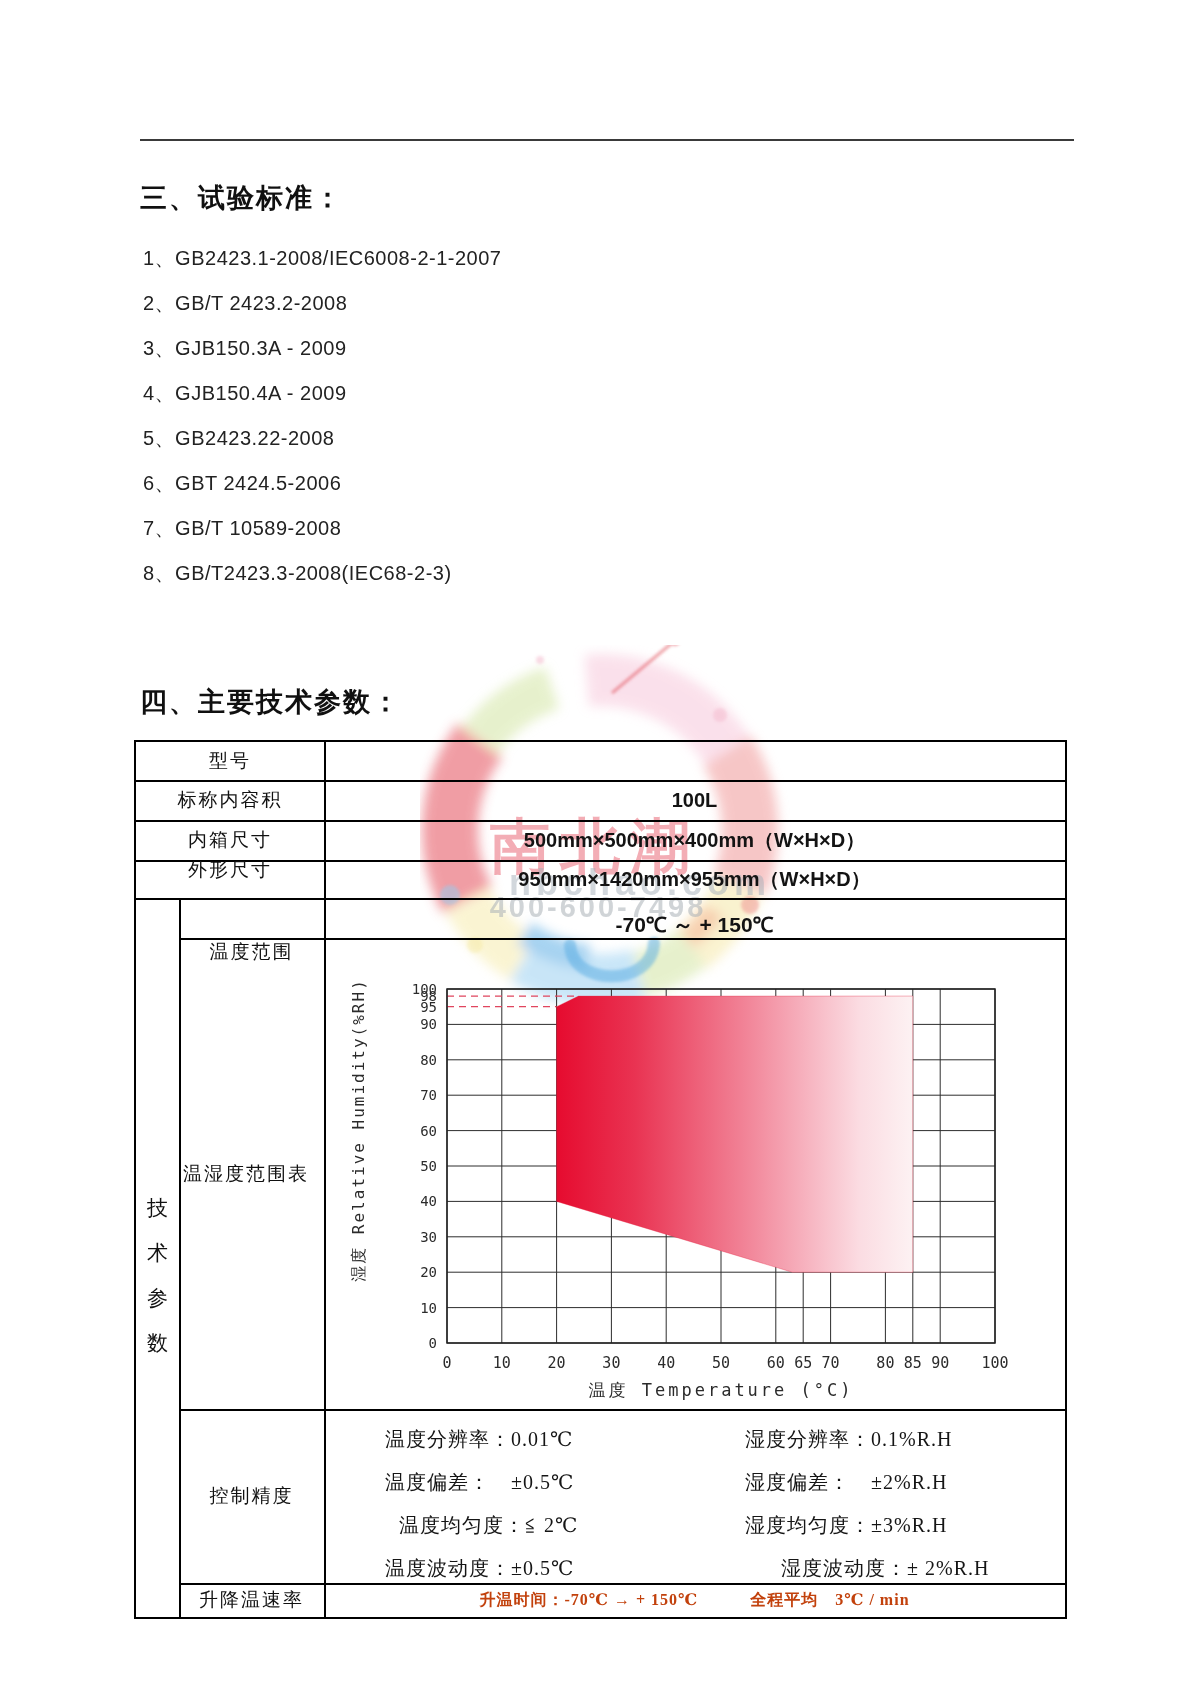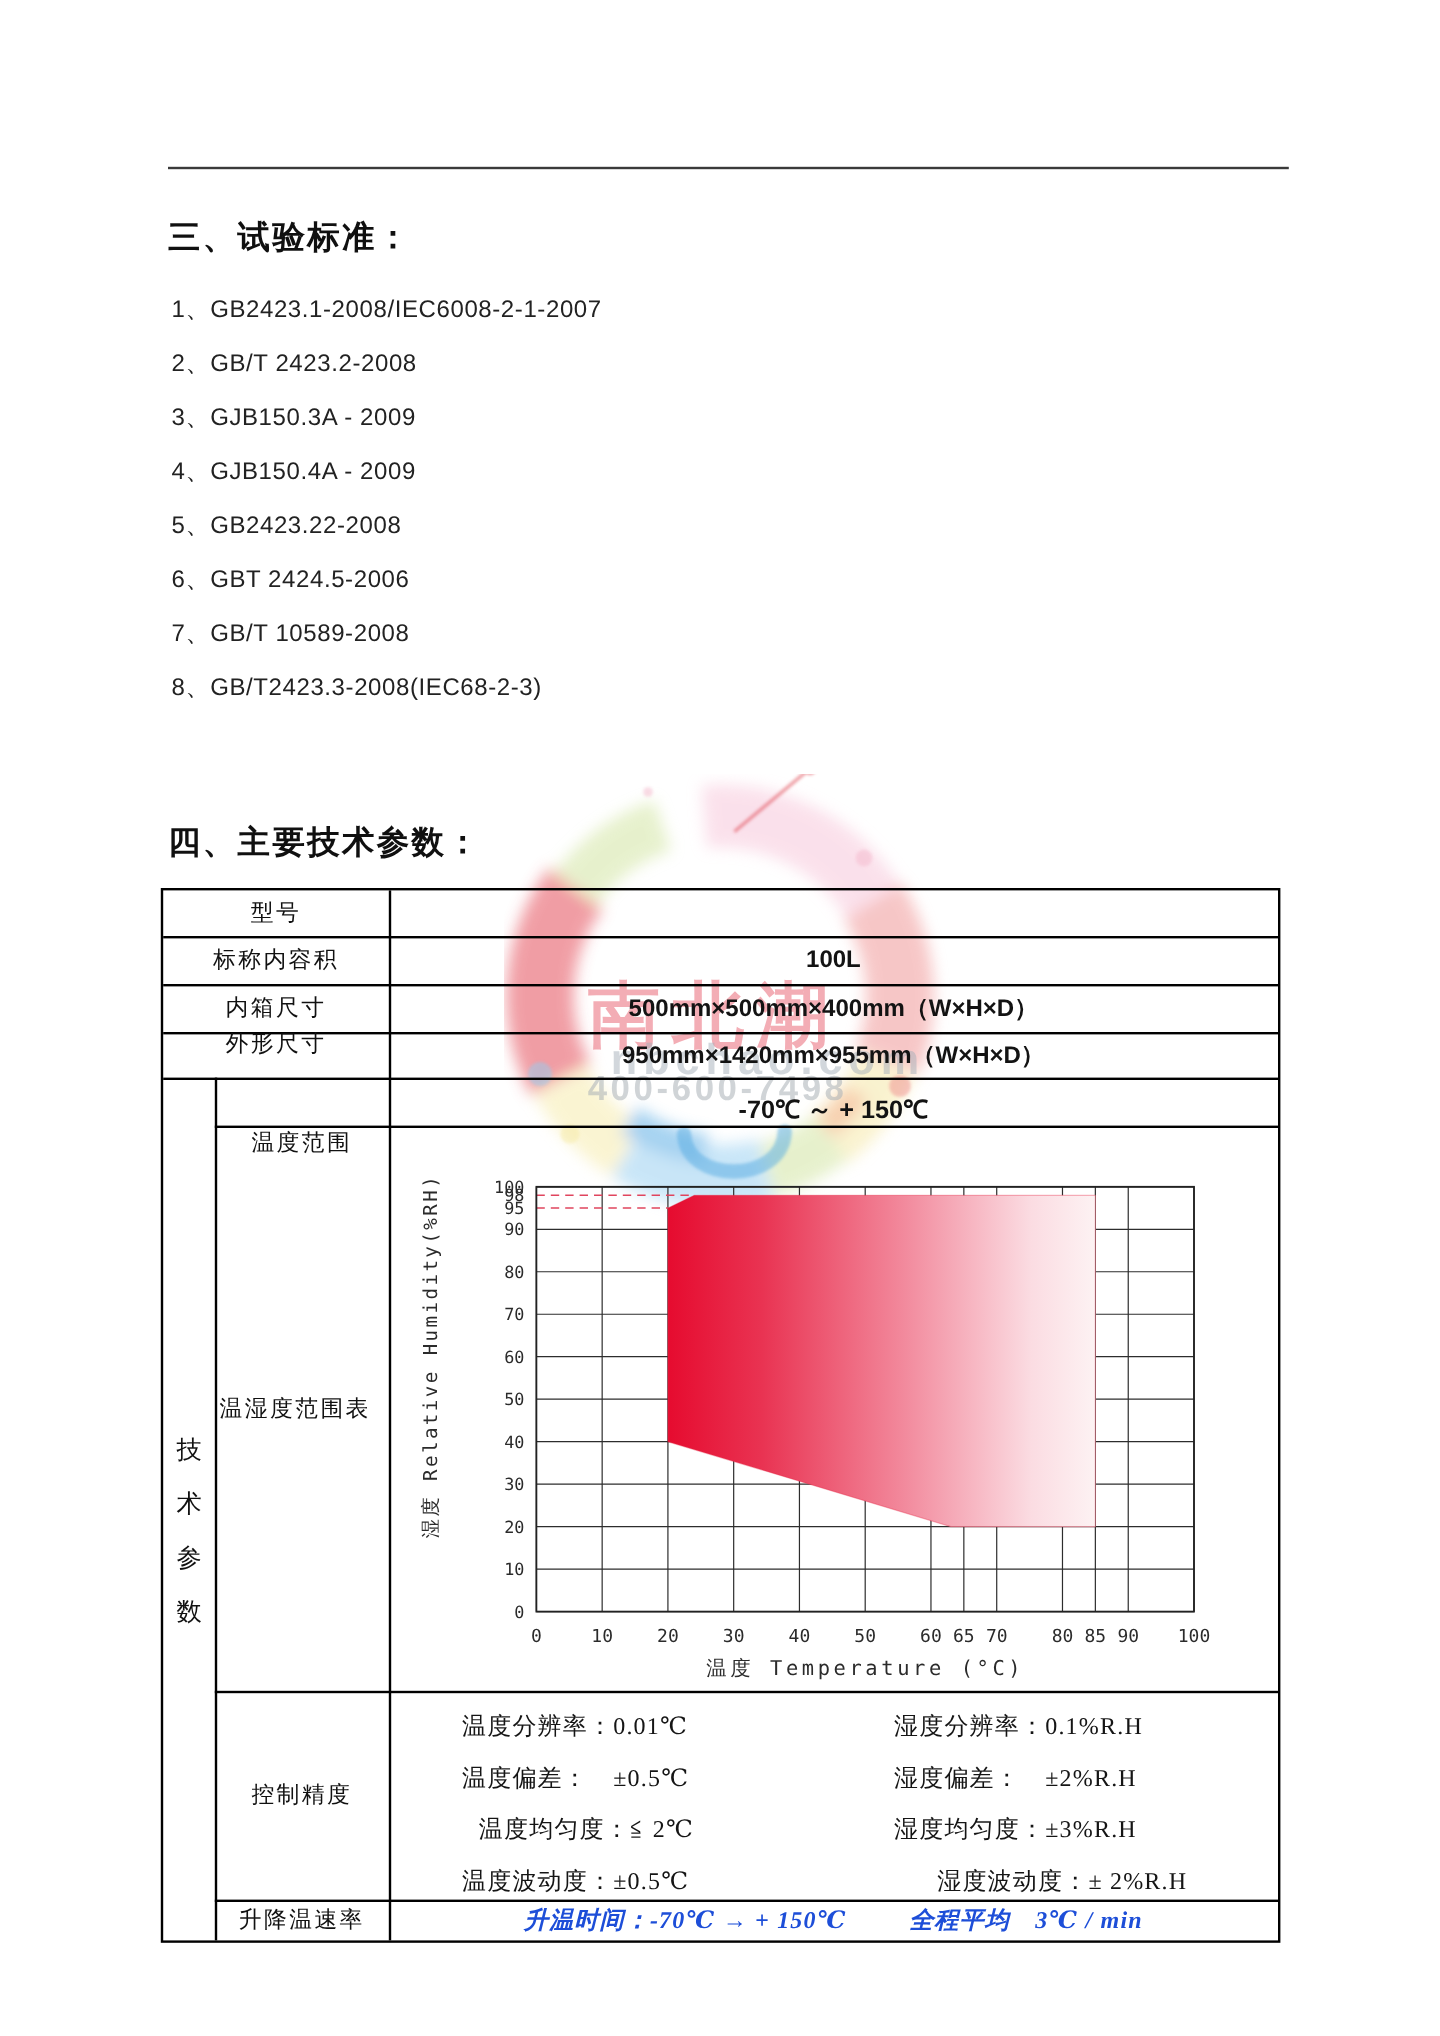--- a/index.html
+++ b/index.html
@@ -18,21 +18,21 @@
   .hline{position:absolute;height:2px;background:#000;}
   .vline{position:absolute;width:2px;background:#000;}
   .cell{position:absolute;display:flex;align-items:center;justify-content:center;box-sizing:border-box;}
   .lbl{font-family:"Liberation Serif","DejaVu Serif",serif;font-size:19px;letter-spacing:2px;color:#111;}
   .val{font-size:20px;font-weight:600;color:#131313;}
   .tech-col{flex-direction:column;transform:translateY(18px);gap:17px;}
   .tech-col span{font-family:"Liberation Serif","DejaVu Serif",serif;font-size:21px;color:#111;}
   .prec-line{position:absolute;height:28px;line-height:28px;font-family:"Liberation Serif","DejaVu Serif",serif;
              font-size:20px;font-weight:500;color:#151515;letter-spacing:1px;white-space:nowrap;}
   .ramp-wrap{gap:52px;}
-  .ramp-txt{font-family:"Liberation Serif","DejaVu Serif",serif;font-size:20px;font-weight:600;color:#1d4ed8;letter-spacing:1px;white-space:nowrap;font-style:italic;}
+  .ramp-txt{font-family:"Liberation Serif","DejaVu Serif",serif;font-size:16px;font-weight:600;color:#c2410c;letter-spacing:1px;white-space:nowrap;}
 
   
   #range-chart{position:absolute;left:0;top:0;}
   #range-chart .grid{stroke:#2d2d2d;stroke-width:1;}
   #range-chart .frame{stroke:#222;stroke-width:1.5;fill:none;}
   #range-chart .dash{stroke:#e0455e;stroke-width:1.2;stroke-dasharray:7 5;fill:none;}
   #range-chart text{fill:#2b2b2b;font-family:"DejaVu Sans Mono",monospace;}
   #range-chart .xt{font-size:15px;text-anchor:middle;}
   #range-chart .yt{font-size:14px;text-anchor:end;}
   #range-chart .xtitle{font-size:17px;text-anchor:middle;letter-spacing:3px;}

